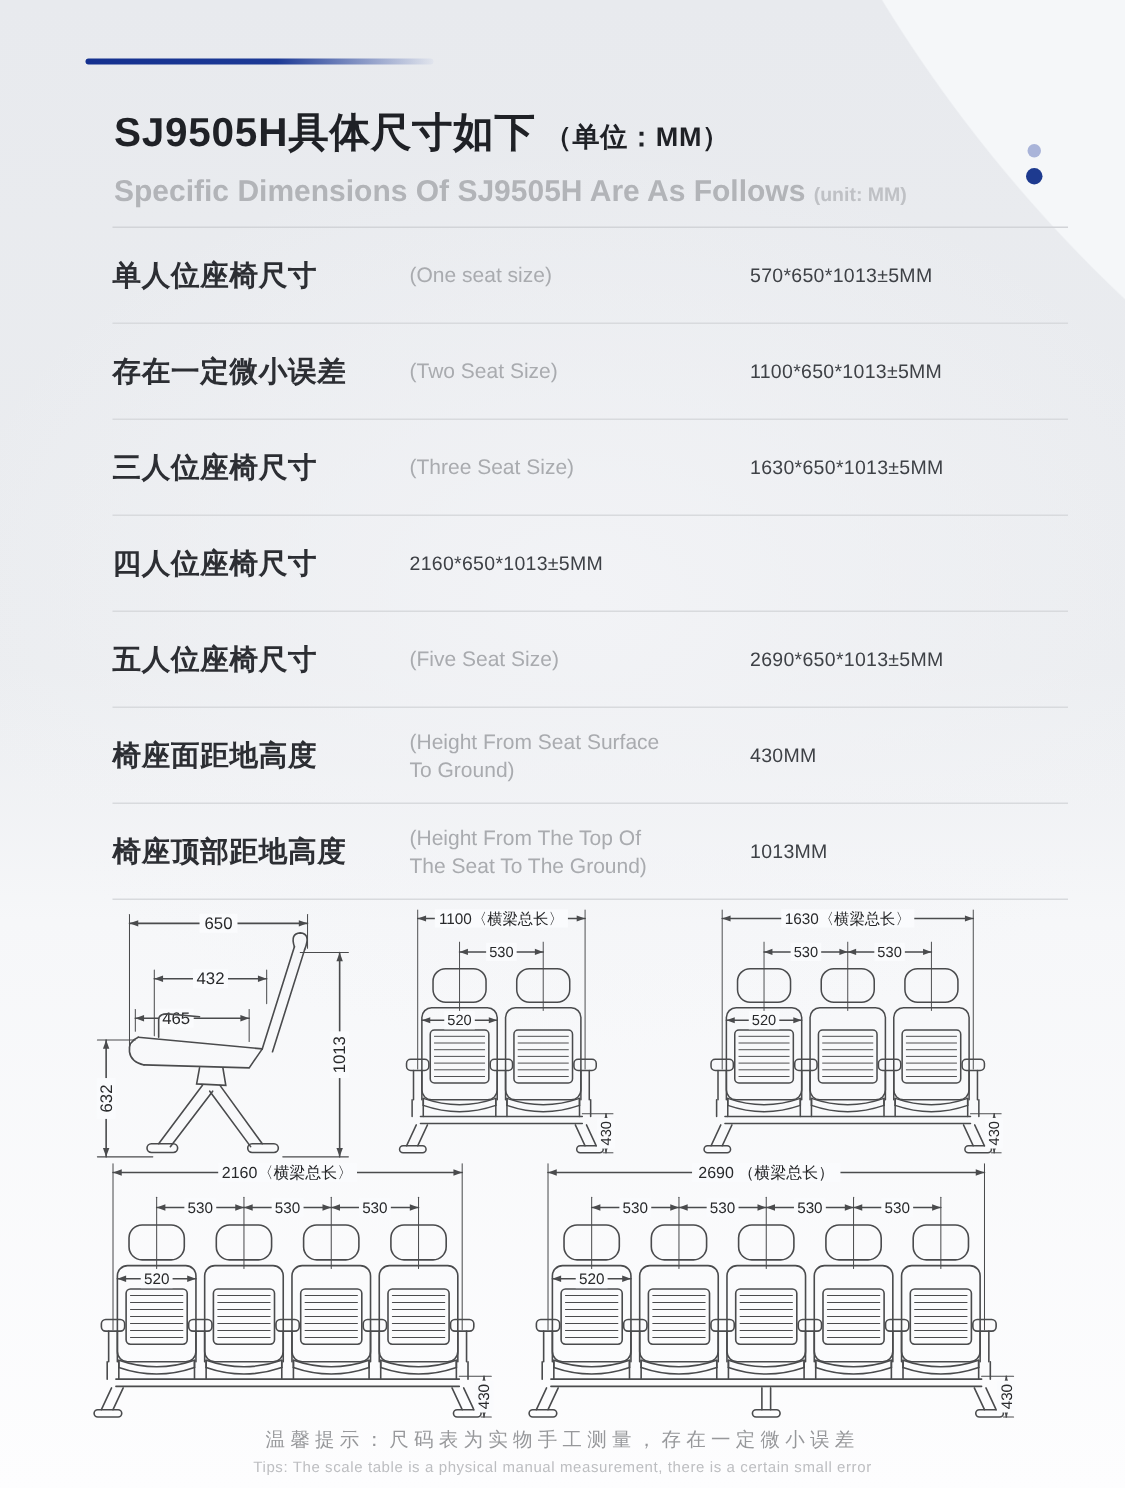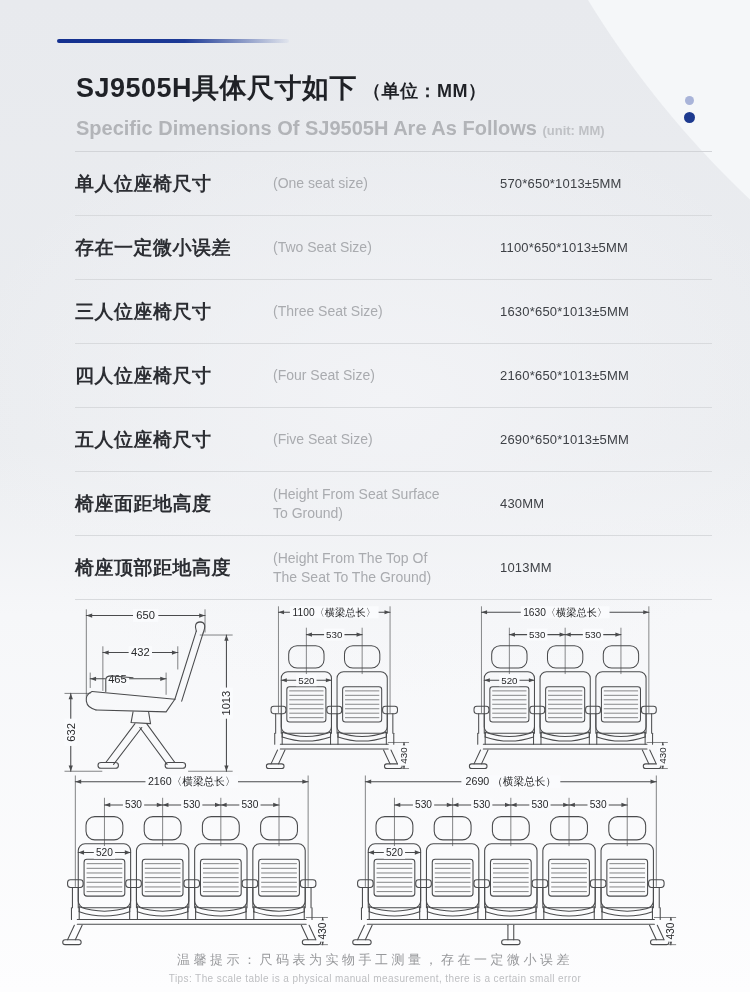--- a/index.html
+++ b/index.html
@@ -67,21 +67,20 @@
       <div class="en">(Two Seat Size)</div>
       <div class="val">1100*650*1013±5MM</div>
     </div>
     <div class="row">
       <div class="cn">三人位座椅尺寸</div>
       <div class="en">(Three Seat Size)</div>
       <div class="val">1630*650*1013±5MM</div>
     </div>
     <div class="row">
       <div class="cn">四人位座椅尺寸</div>
-      <div class="en">(Four Seat Size)</div>
       <div class="val">2160*650*1013±5MM</div>
     </div>
     <div class="row">
       <div class="cn">五人位座椅尺寸</div>
       <div class="en">(Five Seat Size)</div>
       <div class="val">2690*650*1013±5MM</div>
     </div>
     <div class="row">
       <div class="cn">椅座面距地高度</div>
       <div class="en">(Height From Seat Surface To Ground)</div>

